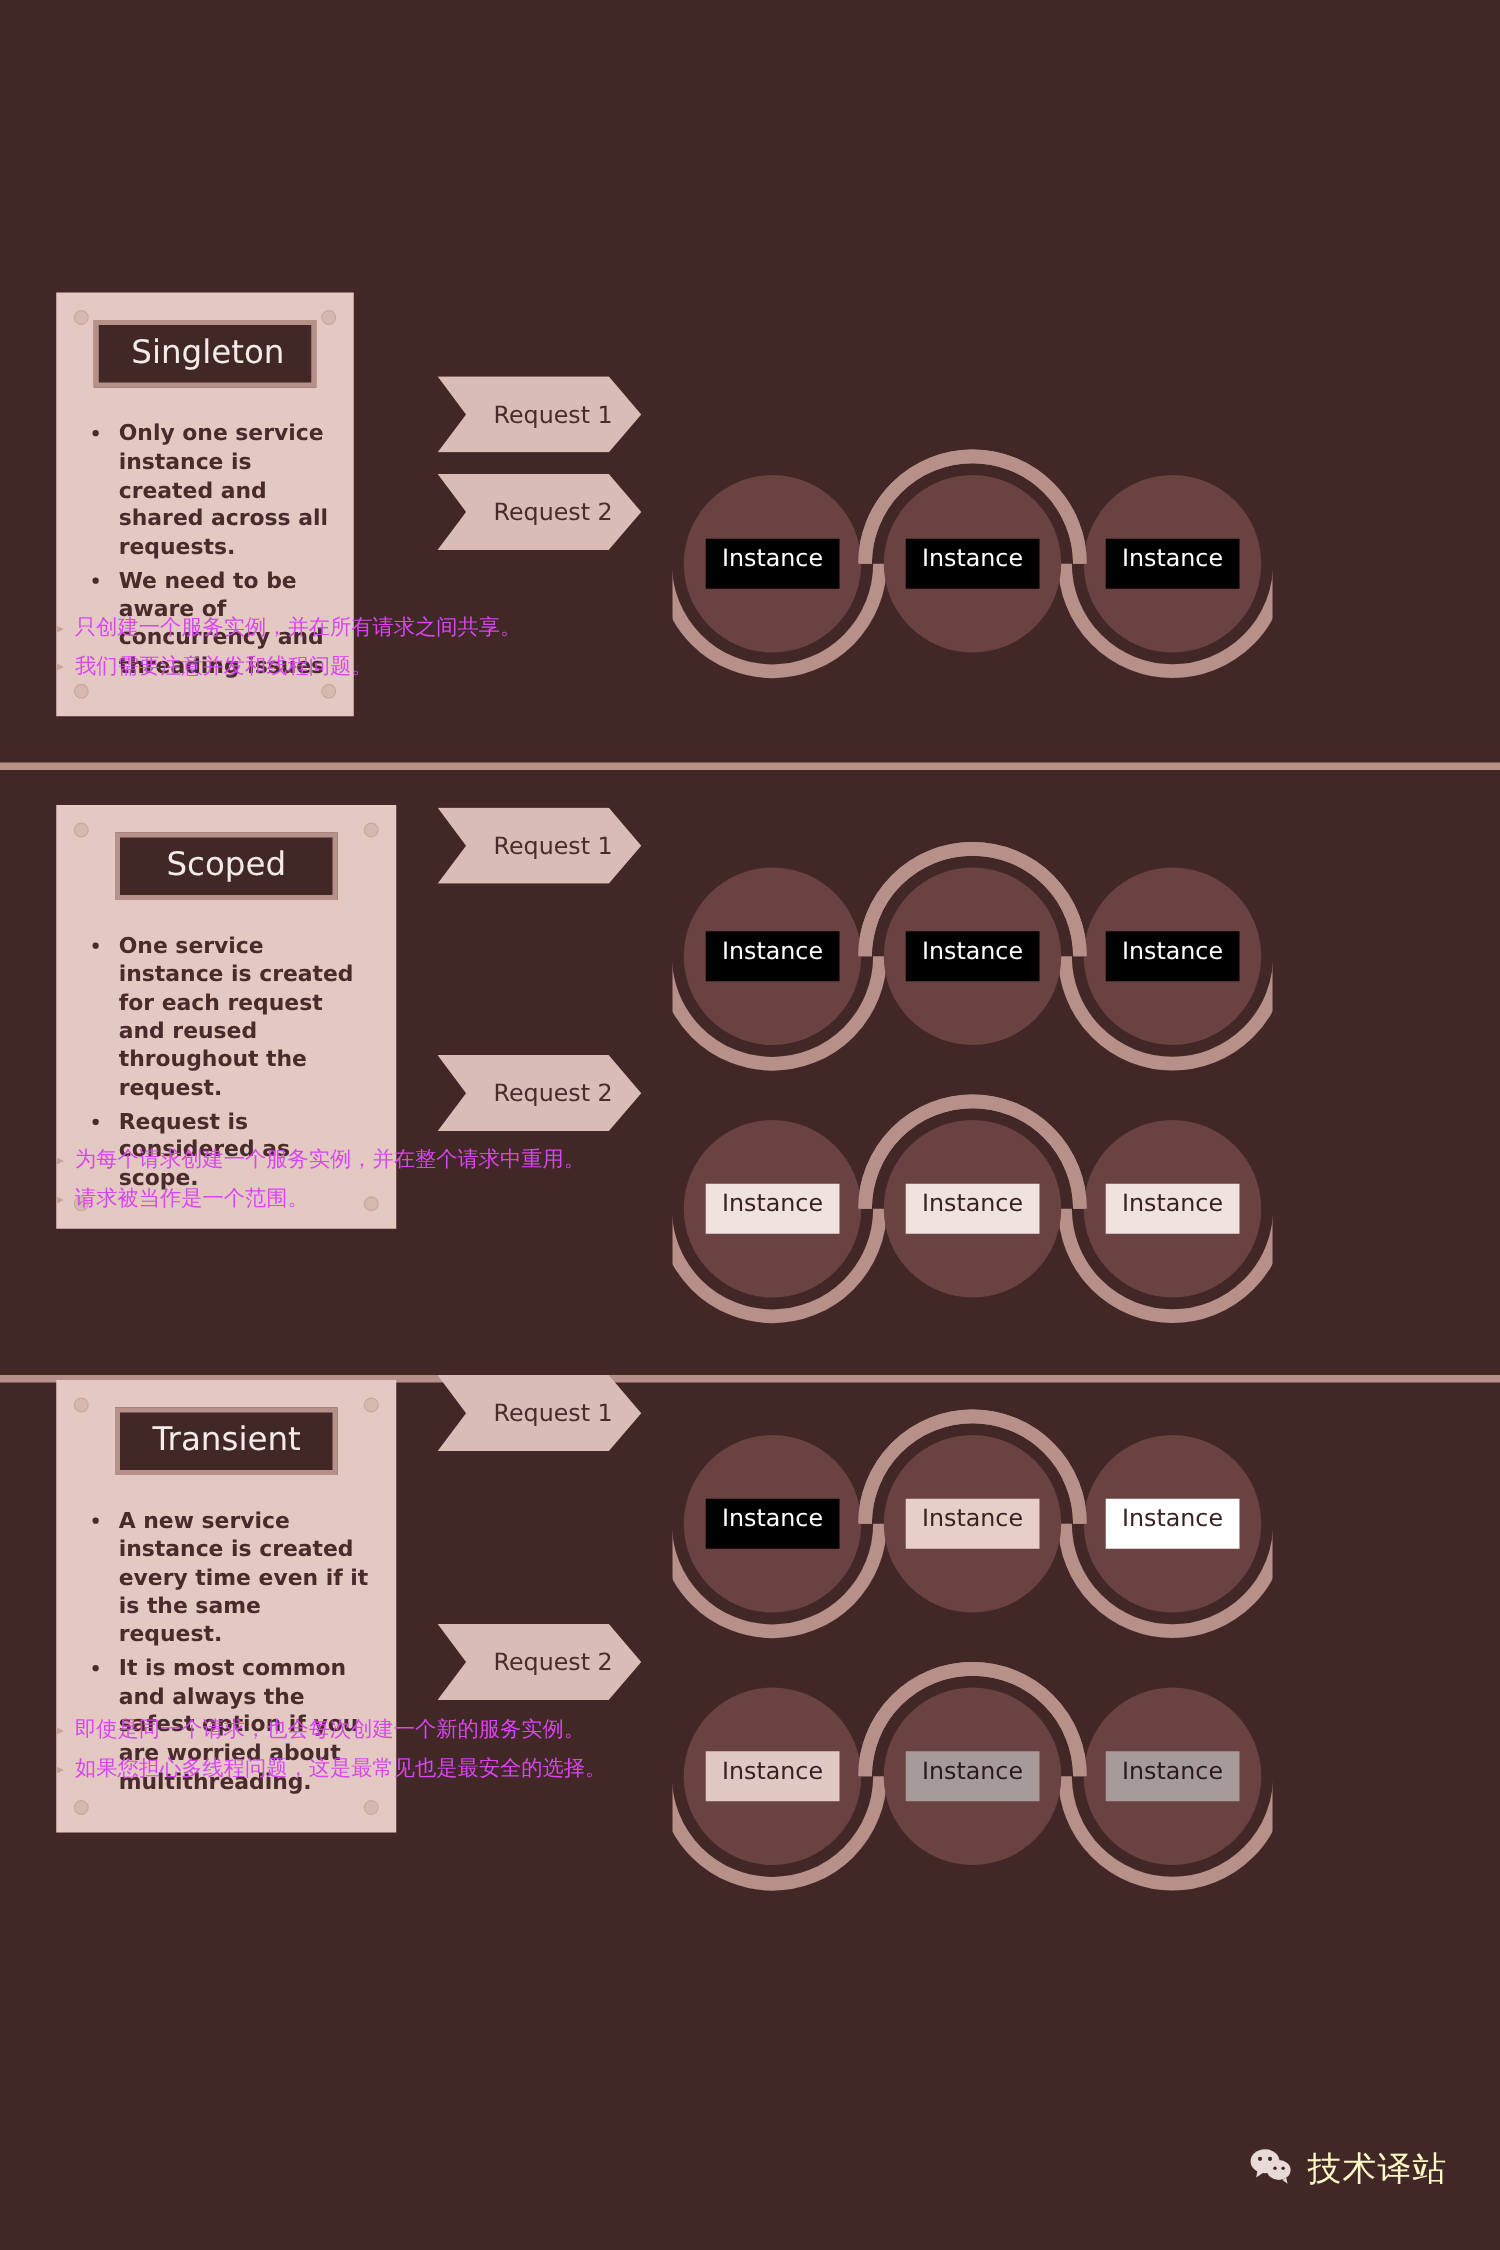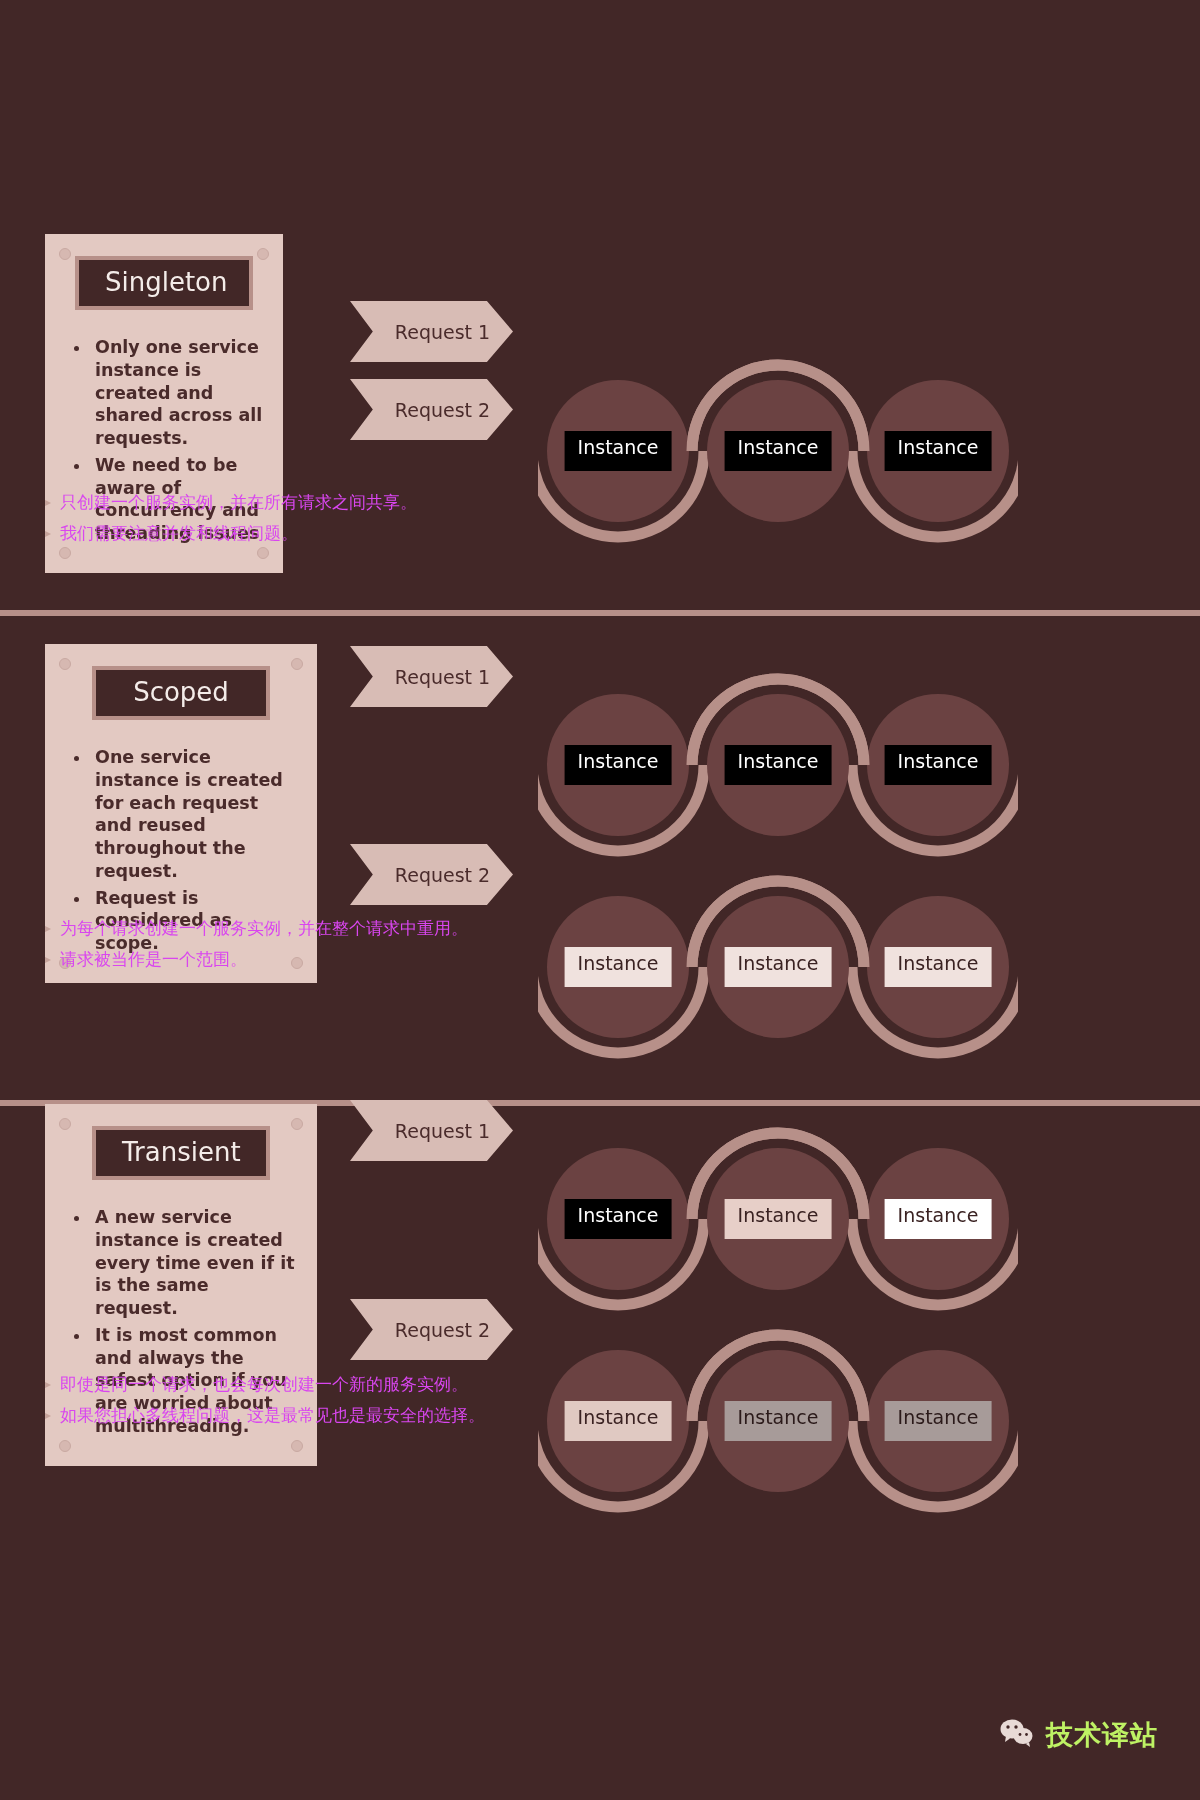--- a/index.html
+++ b/index.html
@@ -262,16 +262,16 @@
         <ellipse cx="12" cy="11" rx="11.5" ry="9.6" fill="#e8dad6"></ellipse>
         <polygon points="6,18 5,24 10,20.5" fill="#e8dad6"></polygon>
         <circle cx="8" cy="9" r="1.7" fill="#422727"></circle>
         <circle cx="16" cy="9" r="1.7" fill="#422727"></circle>
         <ellipse cx="23" cy="18" rx="9.5" ry="8" fill="#e8dad6"></ellipse>
         <polygon points="29,24 30,29 26,26" fill="#e8dad6"></polygon>
         <circle cx="20" cy="16.5" r="1.4" fill="#422727"></circle>
         <circle cx="26.5" cy="16.5" r="1.4" fill="#422727"></circle>
       </svg>
     </span>
-    <span style="color:#bef264;font-size:27px;letter-spacing:1px;font-weight:bold;">技术译站</span>
+    <span style="color:#fef9c3;font-size:27px;letter-spacing:1px;">技术译站</span>
   </div>
 
 </div>
 
 </body></html>

